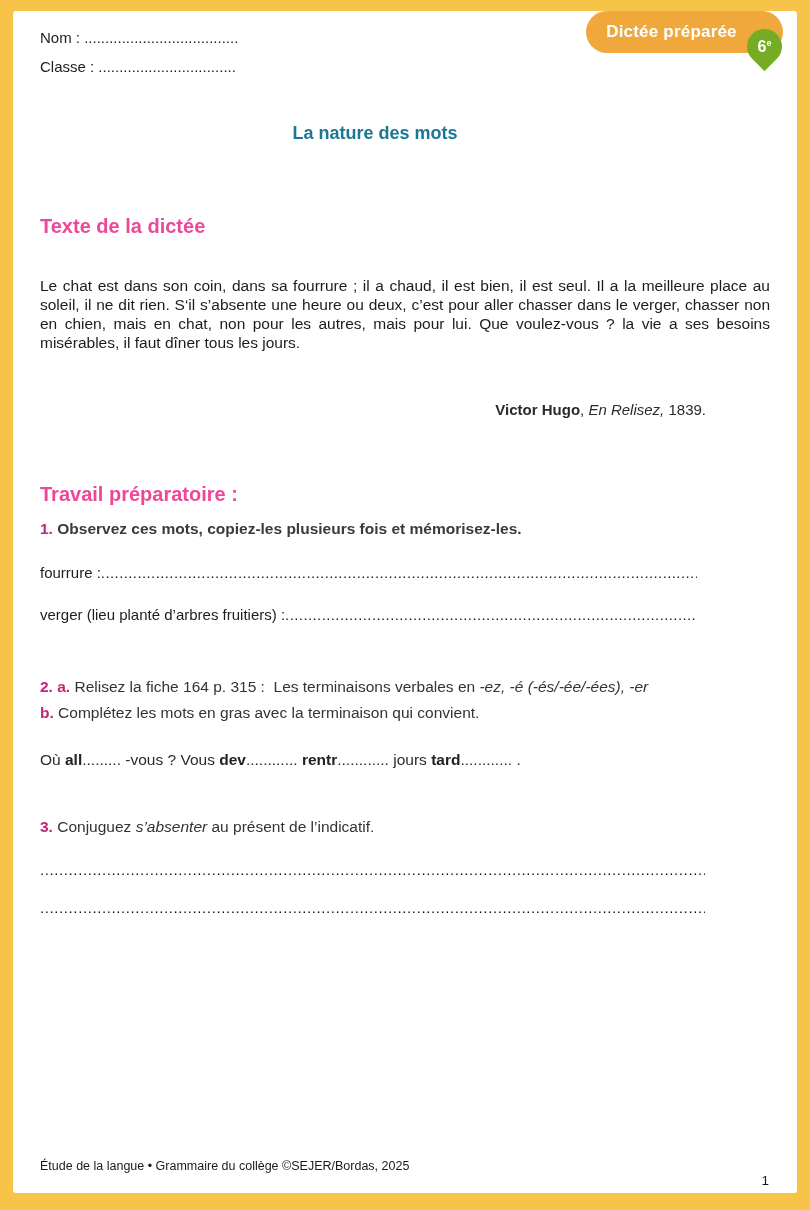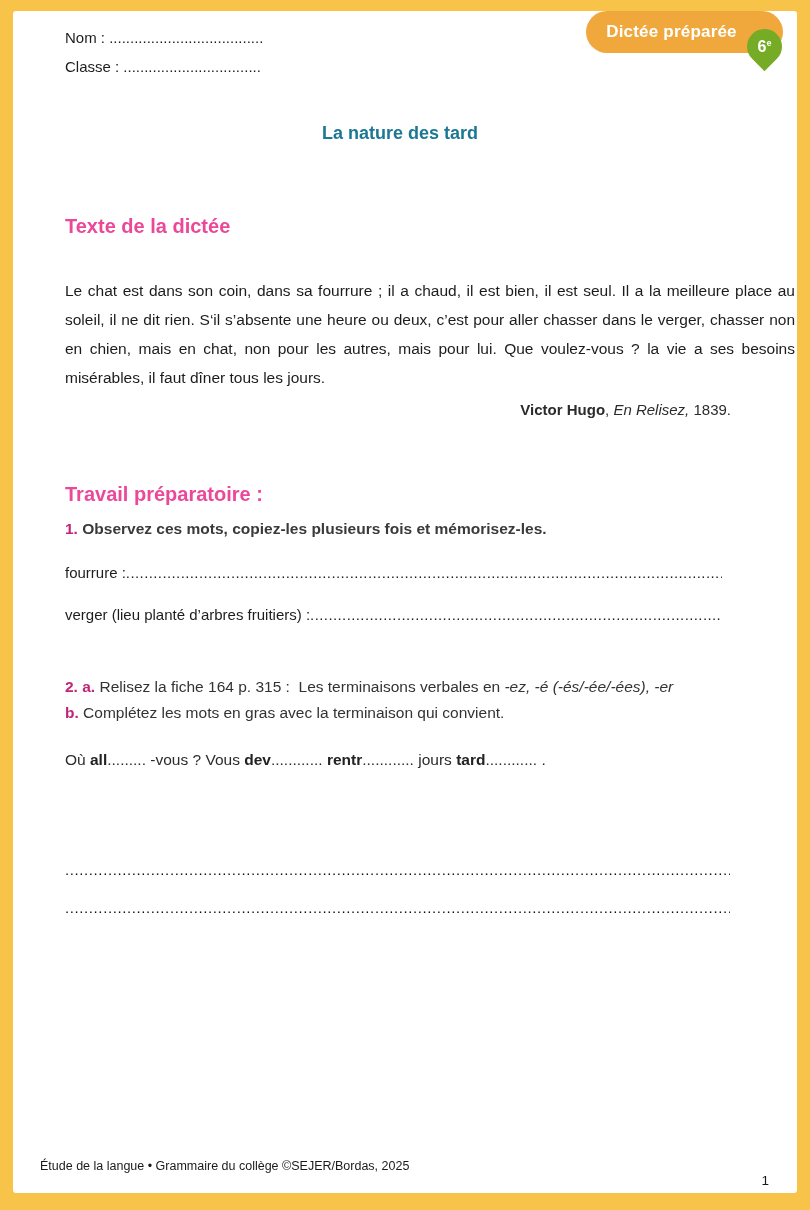--- a/index.html
+++ b/index.html
@@ -28,34 +28,34 @@
     position:absolute;left:734px;top:18px;width:35px;height:35px;
     background:#76AC25;border-radius:50% 50% 50% 0;
     transform:rotate(-45deg);z-index:3;
   }
   .pin-label{
     position:absolute;inset:0;display:flex;align-items:center;justify-content:center;
     transform:rotate(45deg);color:#fff;font-weight:bold;font-size:16px;line-height:1;
   }
   .pin-label sup{font-size:9px;line-height:1;margin-top:-6px;}
   
-  .abs{position:absolute;left:27px;margin-left:25px;}
+  .abs{position:absolute;left:27px;}
   .field{font-size:15px;color:#1d1d1d;}
   .nom{top:18px;}
   .classe{top:47px;}
   .doc-title{
     top:112px;left:27px;width:730px;box-sizing:border-box;
     text-align:center;padding-right:60px;
     color:#1B7794;font-weight:bold;font-size:18px;
   }
   .h-teal{color:#ec4899;font-weight:bold;font-size:20px;}
   .h-dictee{top:204px;}
   .dictation{
     top:265px;width:730px;
-    font-size:15.5px;line-height:29px;color:#1c1c1c;
+    font-size:15.5px;line-height:19px;color:#1c1c1c;
     text-align:justify;
   }
   .attribution{
     top:390px;left:27px;width:730px;box-sizing:border-box;
     text-align:right;padding-right:64px;
     font-size:15px;color:#2b2b2b;
   }
   .attribution .author{font-weight:bold;}
   .attribution .work{font-style:italic;}
   .h-prep{top:472px;}
@@ -102,21 +102,21 @@
   <div class="pin">
     <span class="pin-label">
         <span>6</span>
         <sup>e</sup>
       </span>
   </div>
 
   <div class="abs field nom">Nom : .....................................</div>
   <div class="abs field classe">Classe : .................................</div>
 
-  <div class="abs doc-title">La nature des tard</div>
+  <div class="abs doc-title">La nature des mots</div>
 
   <div class="abs h-teal h-dictee">Texte de la dictée</div>
 
   <div class="abs dictation">Le chat est dans son coin, dans sa fourrure ; il a chaud, il est bien, il est seul. Il a la meilleure place au soleil, il ne dit rien. S‘il s’absente une heure ou deux, c’est pour aller chasser dans le verger, chasser non en chien, mais en chat, non pour les autres, mais pour lui. Que voulez-vous ? la vie a ses besoins misérables, il faut dîner tous les jours.</div>
 
   <div class="attribution abs">
     <span class="author">Victor Hugo</span><span>, </span><span class="work">En Relisez,</span><span> 1839.</span>
   </div>
 
   <div class="abs h-teal h-prep">Travail préparatoire :</div>
@@ -138,20 +138,23 @@
     <span class="qnum">2. a.</span><span> Relisez la fiche 164 p. 315 :&nbsp; Les terminaisons verbales en </span><span class="it">-ez, -é (-és/-ée/-ées), -er</span>
   </div>
   <div class="abs qline q2b">
     <span class="qnum">b.</span><span> Complétez les mots en gras avec la terminaison qui convient.</span>
   </div>
 
   <div class="abs fill">
     <span>Où </span><b>all</b><span>......... -vous ? Vous </span><b>dev</b><span>............ </span><b>rentr</b><span>............ jours </span><b>tard</b><span>............ .</span>
   </div>
 
+  <div class="abs qline q3">
+    <span class="qnum">3.</span><span> Conjuguez </span><span class="it">s’absenter</span><span> au présent de l’indicatif.</span>
+  </div>
 
   <div class="abs answer-line ans1">....................................................................................................................................................................................</div>
   <div class="abs answer-line ans2">....................................................................................................................................................................................</div>
 
   <div class="footer-credit">Étude de la langue • Grammaire du collège ©SEJER/Bordas, 2025</div>
   <div class="page-number">1</div>
 
 </div>
 
 </body></html>

